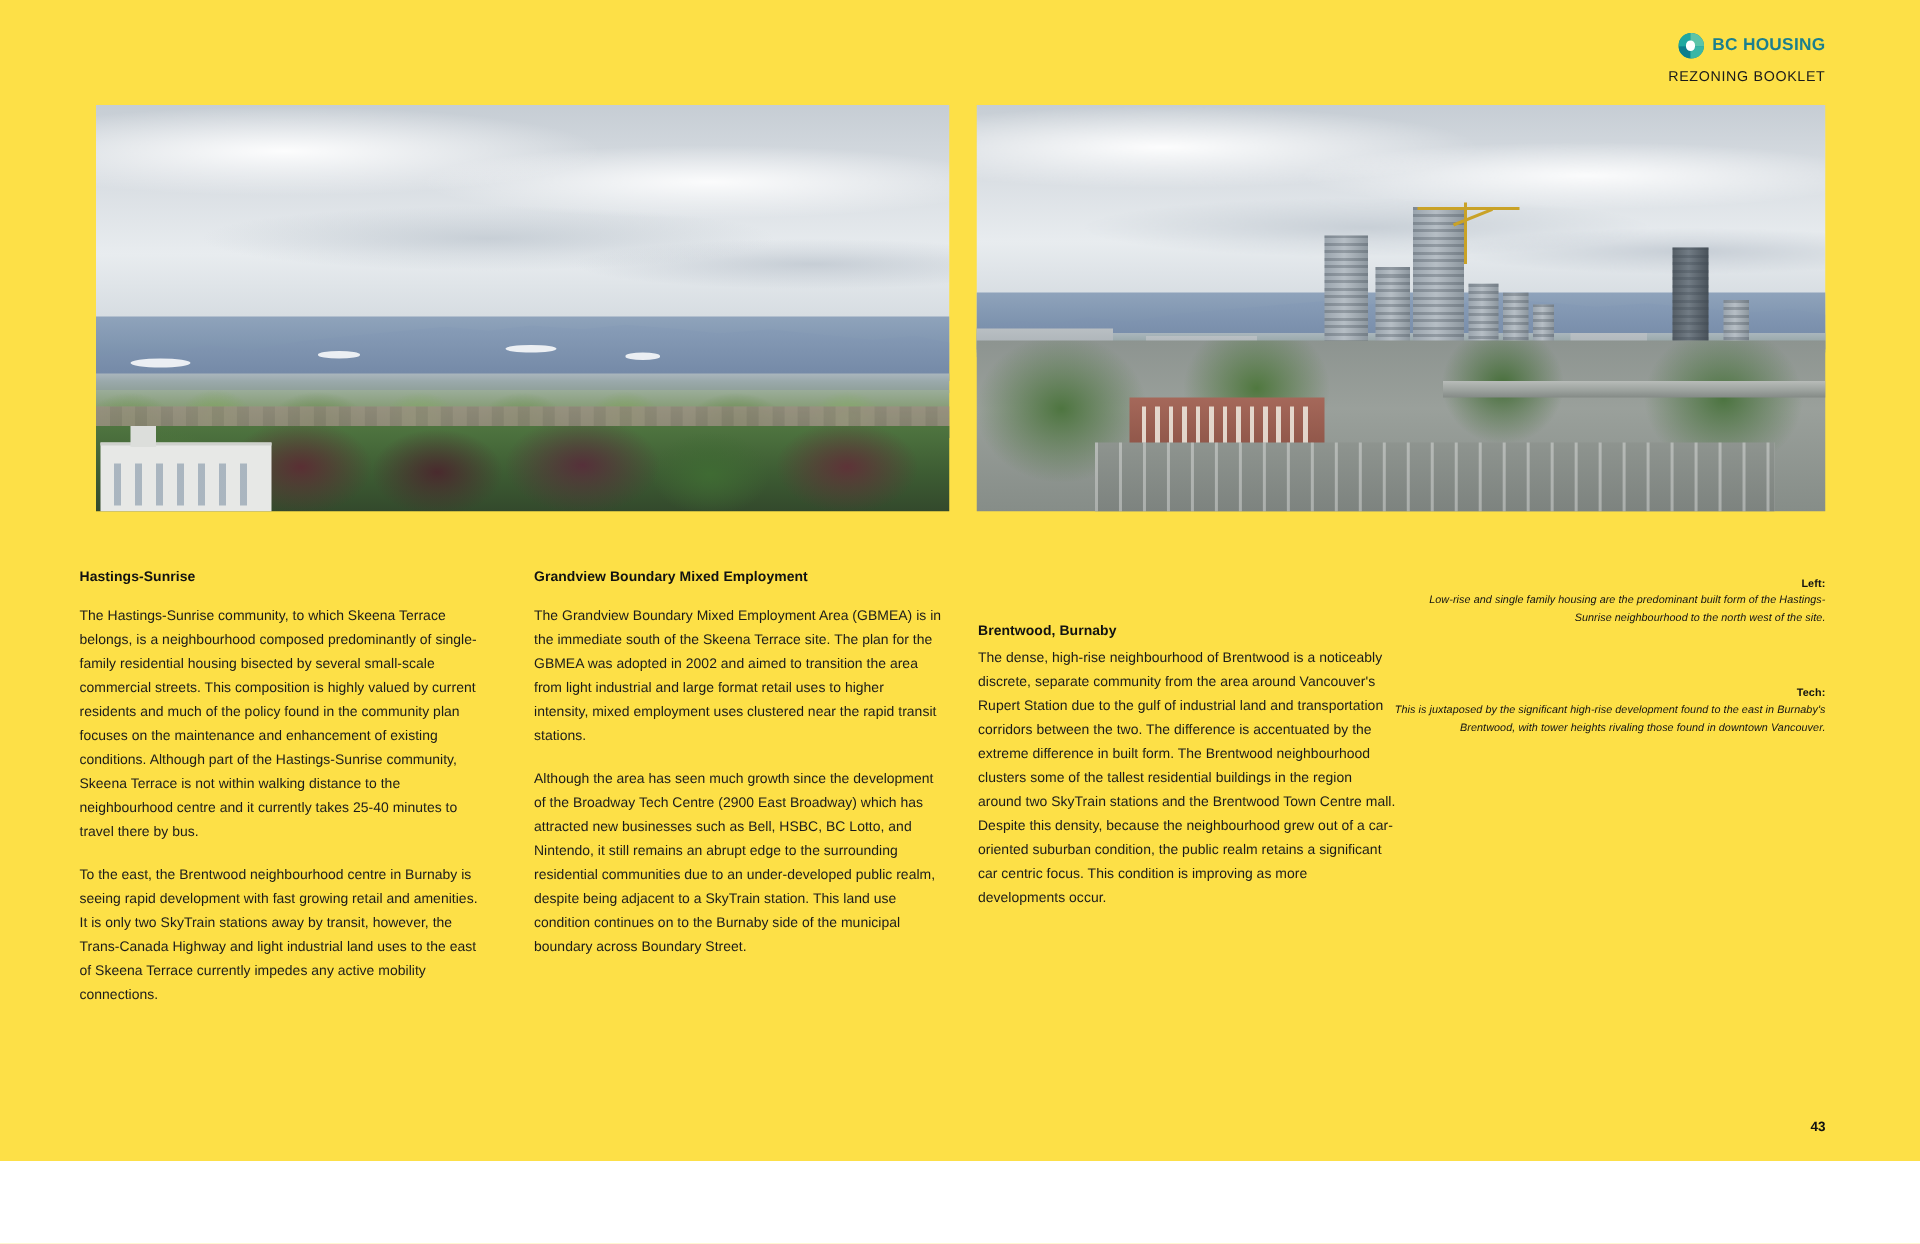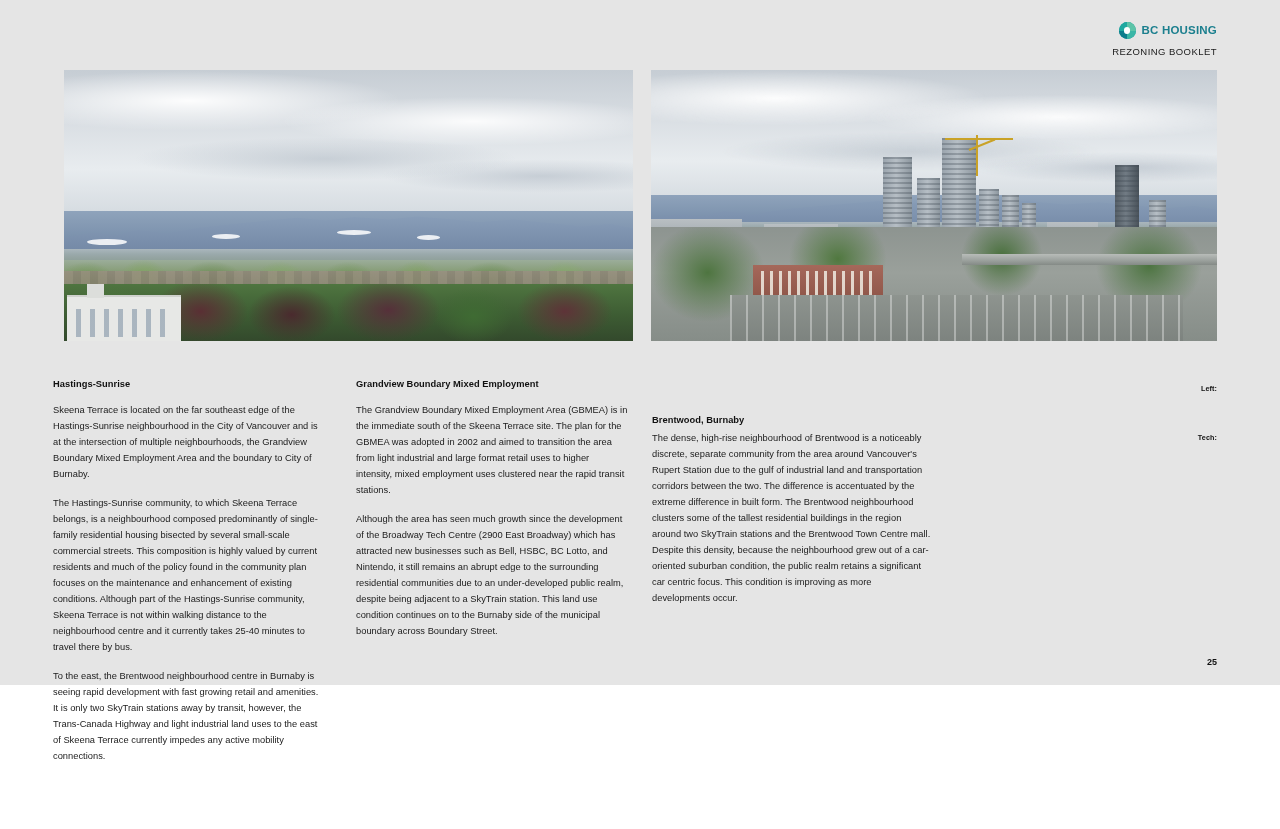--- a/index.html
+++ b/index.html
@@ -2,21 +2,21 @@
 <html><head>
 <meta charset="utf-8">
 <style>
   * { margin: 0; padding: 0; box-sizing: border-box; }
   html, body {
     width: 1280px; height: 829px;
     background: #ffffff;
     font-family: "Liberation Sans", sans-serif;
     overflow: hidden;
   }
-  .page { position: relative; width: 1280px; height: 685px; background: #e5e5e5; }
+  .page { position: relative; width: 1280px; height: 774px; background: #fde047; }
 
   
   .header {
     position: absolute; top: 22px; right: 63px;
     display: flex; flex-direction: column; align-items: flex-end;
   }
   .brand-row { display: flex; align-items: center; gap: 6px; }
   .brand-logo {
     width: 17px; height: 17px; border-radius: 50%;
     position: relative; overflow: hidden;
@@ -263,37 +263,38 @@
     <div class="lowrise" style="left:70%; bottom:38%; width:9%;  height:6%"></div>
 
     <div class="ground" style="height:42%"></div>
     <div class="overpass" style="left:55%; top:68%; width:45%; height:4%"></div>
     <div class="brickbldg" style="left:18%; top:72%; width:23%; height:13%"></div>
     <div class="lot" style="left:14%; top:83%; width:80%; height:17%"></div>
   </div>
 
   <div class="captions">
     <div class="cap-head">Left:</div>
+    <div class="cap-body">Low-rise and single family housing are the predominant built form of the Hastings-Sunrise neighbourhood to the north west of the site.</div>
     <div class="cap-gap"></div>
     <div class="cap-head">Tech:</div>
+    <div class="cap-body">This is juxtaposed by the significant high-rise development found to the east in Burnaby's Brentwood, with tower heights rivaling those found in downtown Vancouver.</div>
   </div>
 
   <div class="col col-1">
     <h3>Hastings-Sunrise</h3>
-    <p>Skeena Terrace is located on the far southeast edge of the Hastings-Sunrise neighbourhood in the City of Vancouver and is at the intersection of multiple neighbourhoods, the Grandview Boundary Mixed Employment Area and the boundary to City of Burnaby.</p>
     <p>The Hastings-Sunrise community, to which Skeena Terrace belongs, is a neighbourhood composed predominantly of single-family residential housing bisected by several small-scale commercial streets. This composition is highly valued by current residents and much of the policy found in the community plan focuses on the maintenance and enhancement of existing conditions. Although part of the Hastings-Sunrise community, Skeena Terrace is not within walking distance to the neighbourhood centre and it currently takes 25-40 minutes to travel there by bus.</p>
     <p>To the east, the Brentwood neighbourhood centre in Burnaby is seeing rapid development with fast growing retail and amenities. It is only two SkyTrain stations away by transit, however, the Trans-Canada Highway and light industrial land uses to the east of Skeena Terrace currently impedes any active mobility connections.</p>
   </div>
 
   <div class="col col-2">
     <h3>Grandview Boundary Mixed Employment</h3>
     <p>The Grandview Boundary Mixed Employment Area (GBMEA) is in the immediate south of the Skeena Terrace site. The plan for the GBMEA was adopted in 2002 and aimed to transition the area from light industrial and large format retail uses to higher intensity, mixed employment uses clustered near the rapid transit stations.</p>
     <p>Although the area has seen much growth since the development of the Broadway Tech Centre (2900 East Broadway) which has attracted new businesses such as Bell, HSBC, BC Lotto, and Nintendo, it still remains an abrupt edge to the surrounding residential communities due to an under-developed public realm, despite being adjacent to a SkyTrain station. This land use condition continues on to the Burnaby side of the municipal boundary across Boundary Street.</p>
   </div>
 
   <div class="col col-3">
     <h3>Brentwood, Burnaby</h3>
     <p>The dense, high-rise neighbourhood of Brentwood is a noticeably discrete, separate community from the area around Vancouver's Rupert Station due to the gulf of industrial land and transportation corridors between the two. The difference is accentuated by the extreme difference in built form. The Brentwood neighbourhood clusters some of the tallest residential buildings in the region around two SkyTrain stations and the Brentwood Town Centre mall. Despite this density, because the neighbourhood grew out of a car-oriented suburban condition, the public realm retains a significant car centric focus. This condition is improving as more developments occur.</p>
   </div>
 
-  <div class="folio">25</div>
+  <div class="folio">43</div>
 
 </div>
 
 </body></html>

